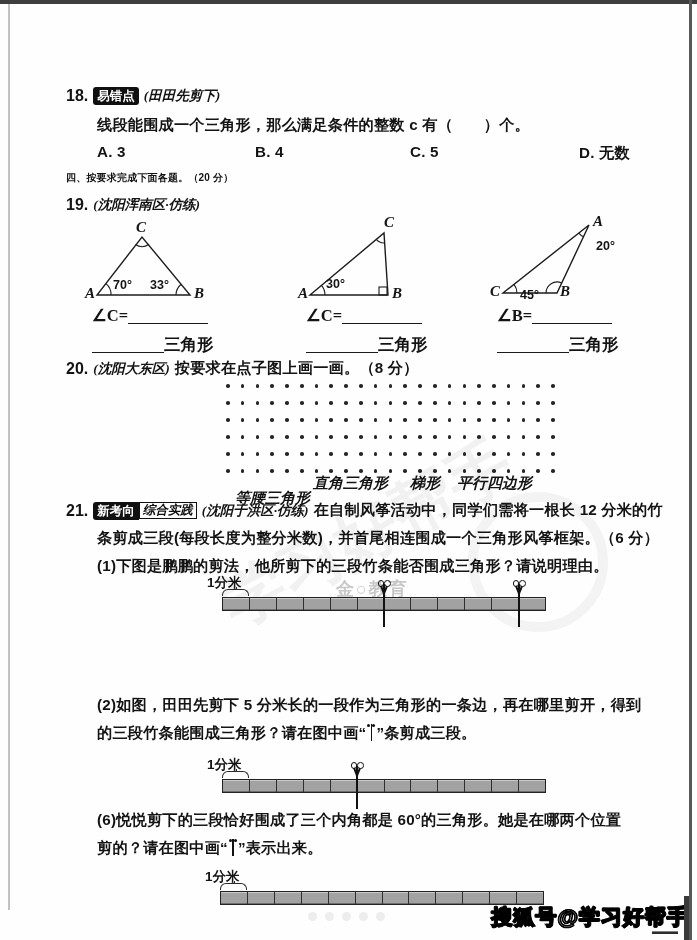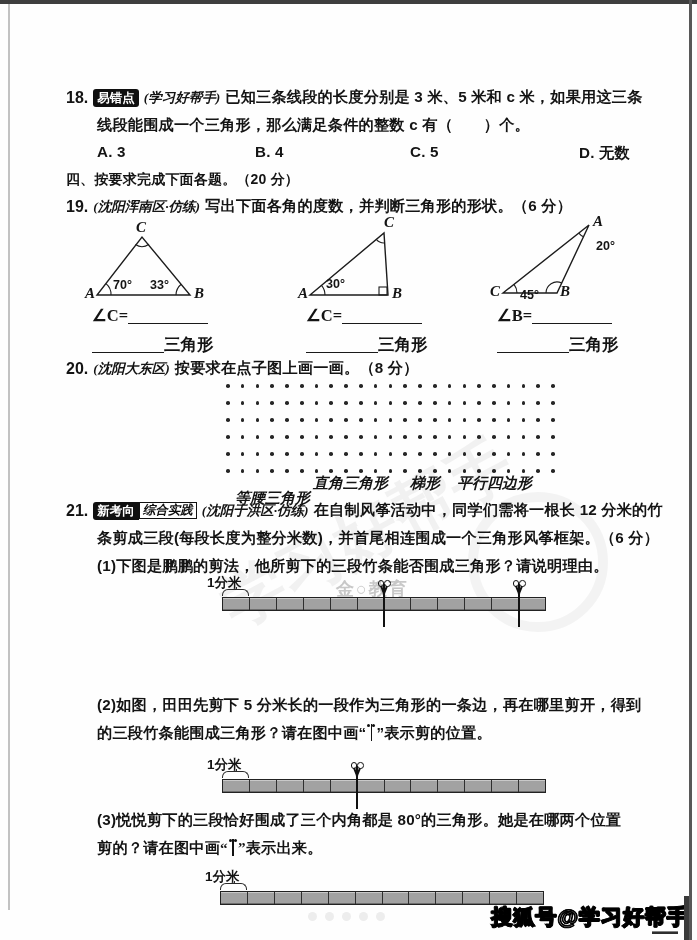--- a/index.html
+++ b/index.html
@@ -2,21 +2,21 @@
 <html><head>
 <meta charset="utf-8">
 <style>
   html,body{margin:0;padding:0;background:#ffffff;}
   .page{position:relative;width:697px;height:940px;background:#fefefe;overflow:hidden;
         font-family:"Liberation Sans",sans-serif;color:#141414;}
   .abs{position:absolute;white-space:nowrap;}
   .line{display:flex;align-items:center;gap:5px;}
   .qnum{font-weight:800;font-size:16px;}
   .qtext{font-weight:600;font-size:15.2px;letter-spacing:.2px;}
-  .sect{font-weight:800;font-size:14px;letter-spacing:.2px;}
+  .sect{font-weight:800;font-size:10px;letter-spacing:.2px;}
   .source{font-family:"Liberation Serif",serif;font-style:italic;font-weight:600;font-size:13.5px;}
   .badge-dark{background:#101010;color:#fff;font-size:12.5px;font-weight:700;
               padding:1px 4px;border-radius:3px;line-height:16px;}
   .badge-outline{border:1.6px solid #101010;color:#101010;background:#fff;font-size:12.5px;
               font-weight:700;padding:0 3px;line-height:15px;}
   .blank{display:inline-block;border-bottom:1.6px solid #1a1a1a;height:15px;vertical-align:-3px;}
   .ans{position:absolute;font-family:"Liberation Serif",serif;font-size:16.5px;font-weight:600;white-space:nowrap;}
   
   .tri{position:absolute;}
   .tri svg{position:absolute;left:0;top:0;}
@@ -76,35 +76,33 @@
   <div class="right-edge"></div>
   <div class="corner-edge"></div>
 
   <div class="wm-diag">学习好帮手</div>
   <div class="wm-circle"></div>
   <div class="wm-center">金○教育</div>
 
   <div class="abs line" style="left:66px;top:87px;">
     <span class="qnum">18.</span>
     <span class="badge-dark">易错点</span>
-    <span class="source">(学习好帮手)</span>
-    <span class="qtext">已知三条线段的长度分别是 3 米、5 米和 c 米，如果用这三条</span>
+    <span class="source">(田田先剪下)</span>
   </div>
   <div class="abs qtext" style="left:97px;top:115px;">线段能围成一个三角形，那么满足条件的整数 c 有（　　）个。</div>
   <span class="abs qtext" style="left:97px;top:143px;">A. 3</span>
   <span class="abs qtext" style="left:255px;top:143px;">B. 4</span>
   <span class="abs qtext" style="left:410px;top:143px;">C. 5</span>
   <span class="abs qtext" style="left:563px;top:143px;margin-left:16px;">D. 无数</span>
 
   <div class="abs sect" style="left:66px;top:171px;">四、按要求完成下面各题。（20 分）</div>
 
   <div class="abs line" style="left:66px;top:196px;">
     <span class="qnum">19.</span>
     <span class="source">(沈阳浑南区·仿练)</span>
-    <span class="qtext">写出下面各角的度数，并判断三角形的形状。（6 分）</span>
   </div>
 
   <div class="tri" style="left:85px;top:227px;width:130px;height:95px;">
     <svg width="130" height="95" viewBox="0 0 130 95">
       <polygon points="12,68 105,68 57,10" fill="none" stroke="#1c1c1c" stroke-width="1.4"></polygon>
       <path d="M 26 68 A 14 14 0 0 0 21 56.7" fill="none" stroke="#1c1c1c" stroke-width="1.1"></path>
       <path d="M 91 68 A 14 14 0 0 1 96.2 57.3" fill="none" stroke="#1c1c1c" stroke-width="1.1"></path>
       <path d="M 50.5 17.5 Q 57 22 64 17.3" fill="none" stroke="#1c1c1c" stroke-width="1.1"></path>
     </svg>
     <span class="vlab" style="left:51px;top:-8px;">C</span>
@@ -360,21 +358,21 @@
         <div class="ring l"></div>
         <div class="ring r"></div>
         <div class="blade l"></div>
         <div class="blade r"></div>
         <div class="stem"></div>
       </div>
     </div>
 
   <div class="abs qtext" style="left:97px;top:695px;">(2)如图，田田先剪下 5 分米长的一段作为三角形的一条边，再在哪里剪开，得到</div>
   <div class="abs qtext" style="left:97px;top:723px;">
-    <span>的三段竹条能围成三角形？请在图中画“</span><span class="cutmark-inline"></span><span>”表示剪的位置。</span>
+    <span>的三段竹条能围成三角形？请在图中画“</span><span class="cutmark-inline"></span><span>”条剪成三段。</span>
   </div>
 
   <div class="ruler-block" style="left:222px;top:779px;">
     <span class="unit-label">1分米</span>
     <div class="brace"></div>
     <div class="ruler-bar">
         <div class="seg"></div>
         <div class="seg"></div>
         <div class="seg"></div>
         <div class="seg"></div>
@@ -389,22 +387,22 @@
       </div>
   <div class="cutmark" style="left: 127px;">
         <div class="ring l"></div>
         <div class="ring r"></div>
         <div class="blade l"></div>
         <div class="blade r"></div>
         <div class="stem"></div>
       </div>
     </div>
 
-  <div class="abs qtext" style="left:97px;top:810px;">(3)悦悦剪下的三段恰好围成了三个内角都是 80°的三角形。她是在哪两个位置</div>
-  <div class="abs qtext" style="left:97px;top:838px;font-family:Liberation Serif, serif;">
+  <div class="abs qtext" style="left:97px;top:810px;">(6)悦悦剪下的三段恰好围成了三个内角都是 60°的三角形。她是在哪两个位置</div>
+  <div class="abs qtext" style="left:97px;top:838px;">
     <span>剪的？请在图中画“</span><span class="cutmark-inline"></span><span>”表示出来。</span>
   </div>
 
   <div class="ruler-block" style="left:220px;top:891px;">
     <span class="unit-label">1分米</span>
     <div class="brace"></div>
     <div class="ruler-bar">
         <div class="seg"></div>
         <div class="seg"></div>
         <div class="seg"></div>

